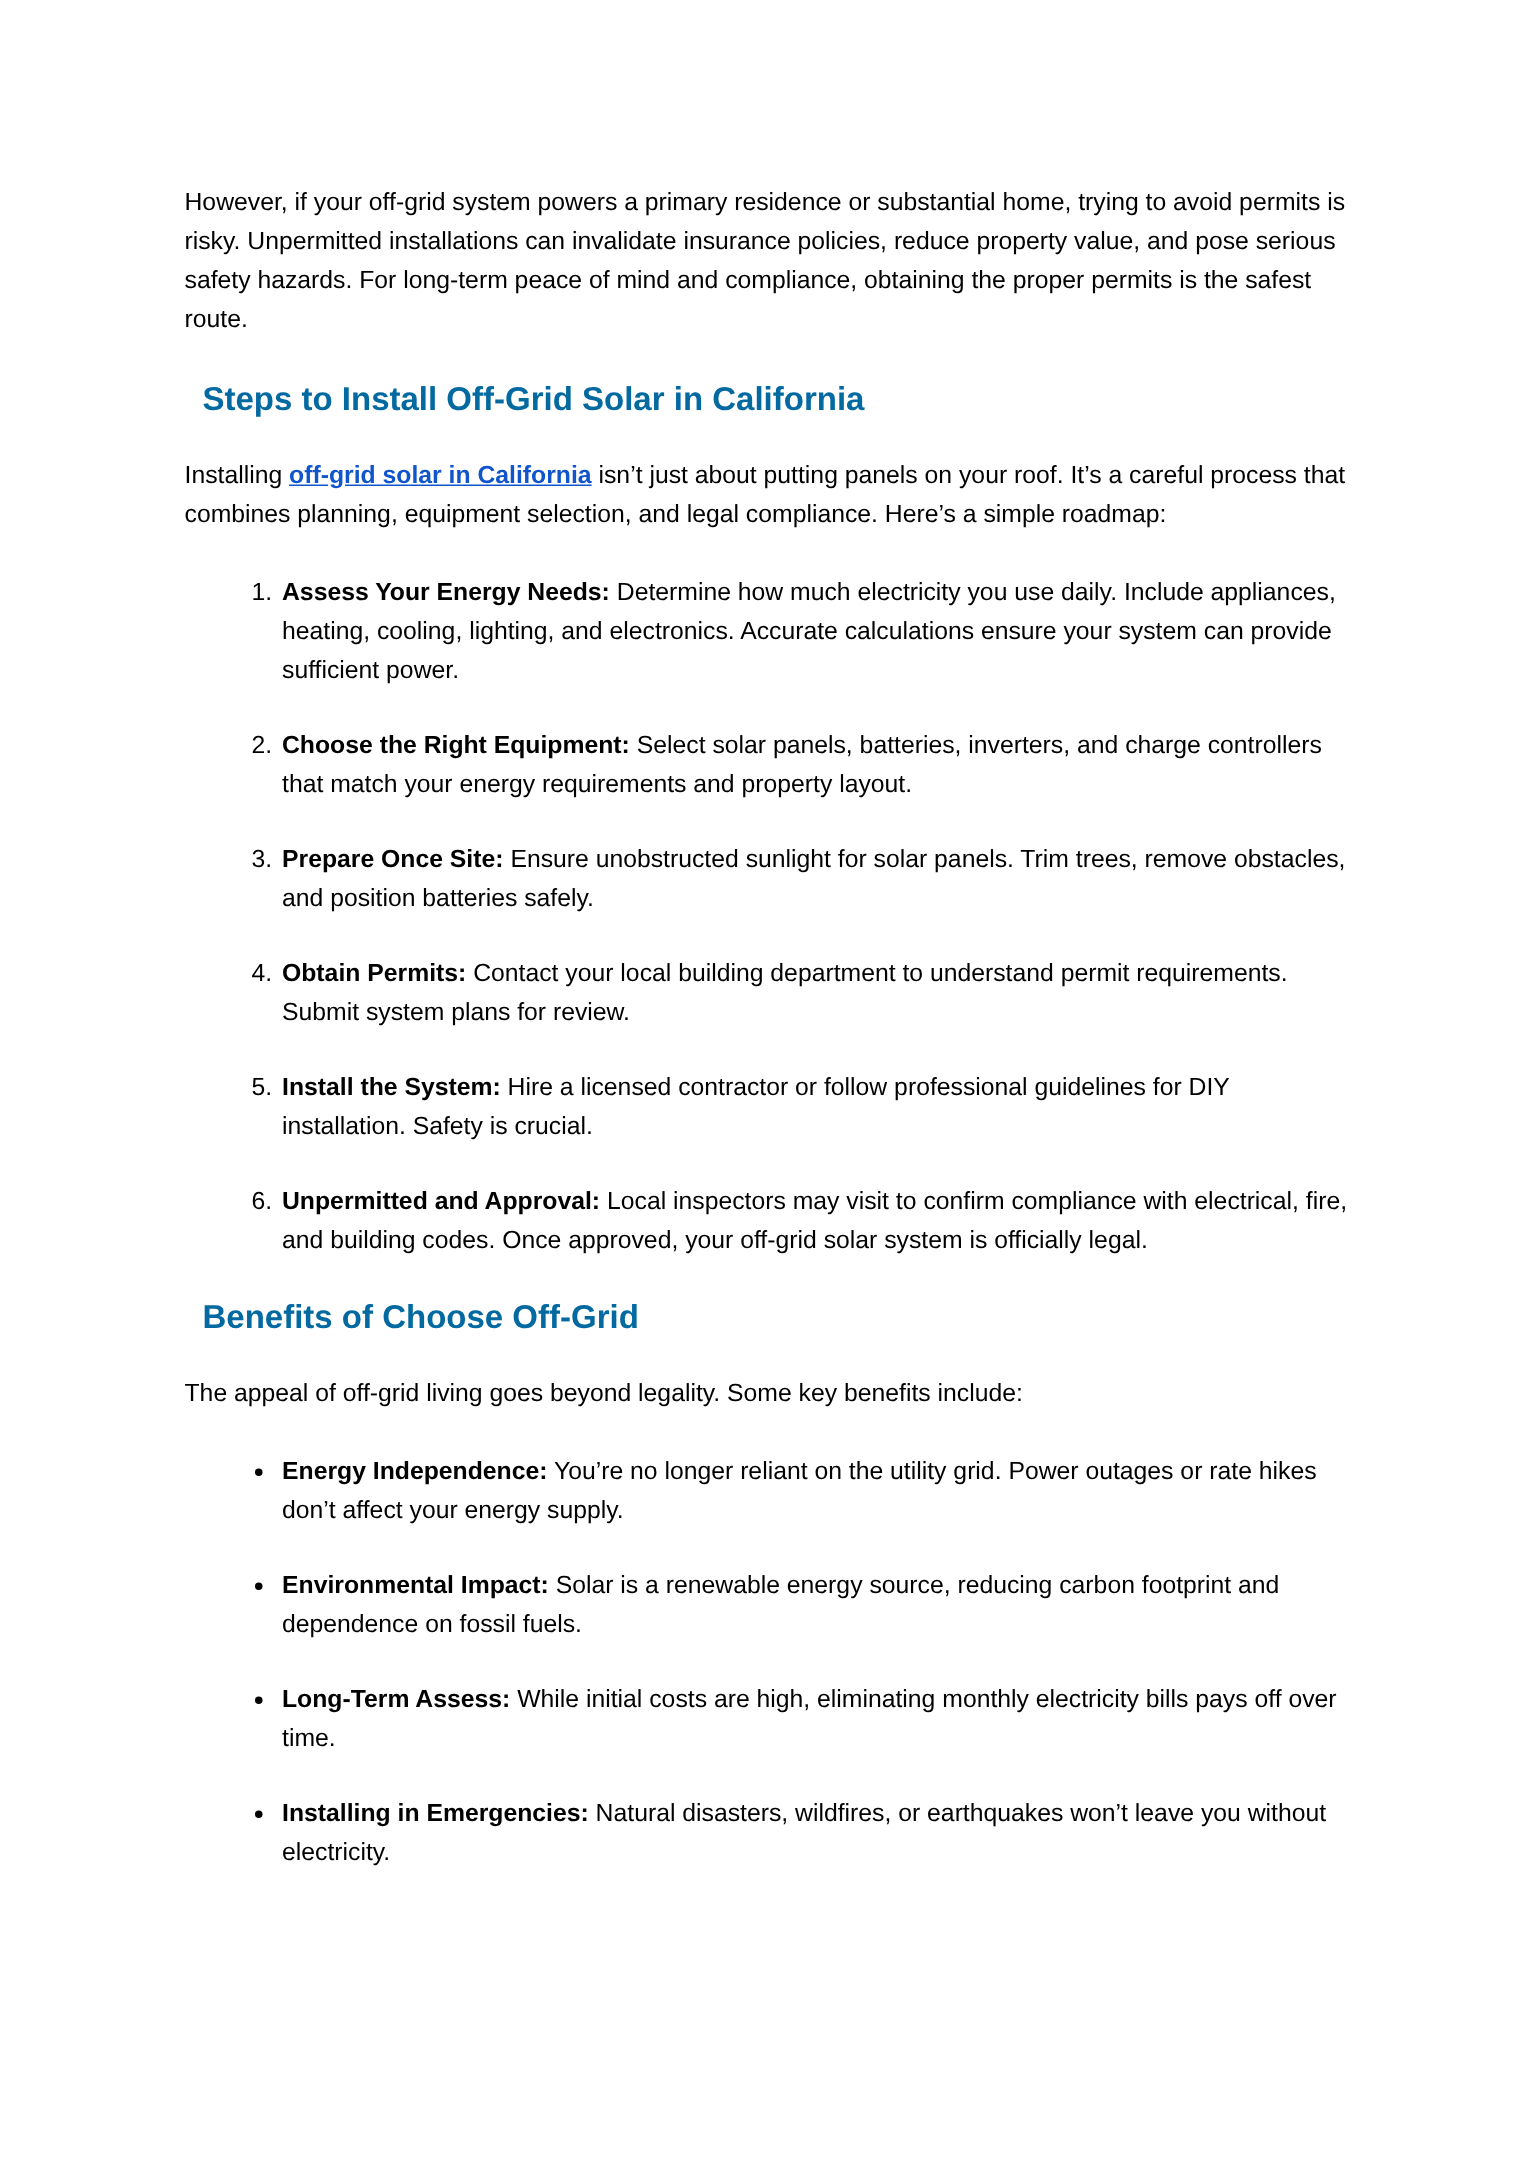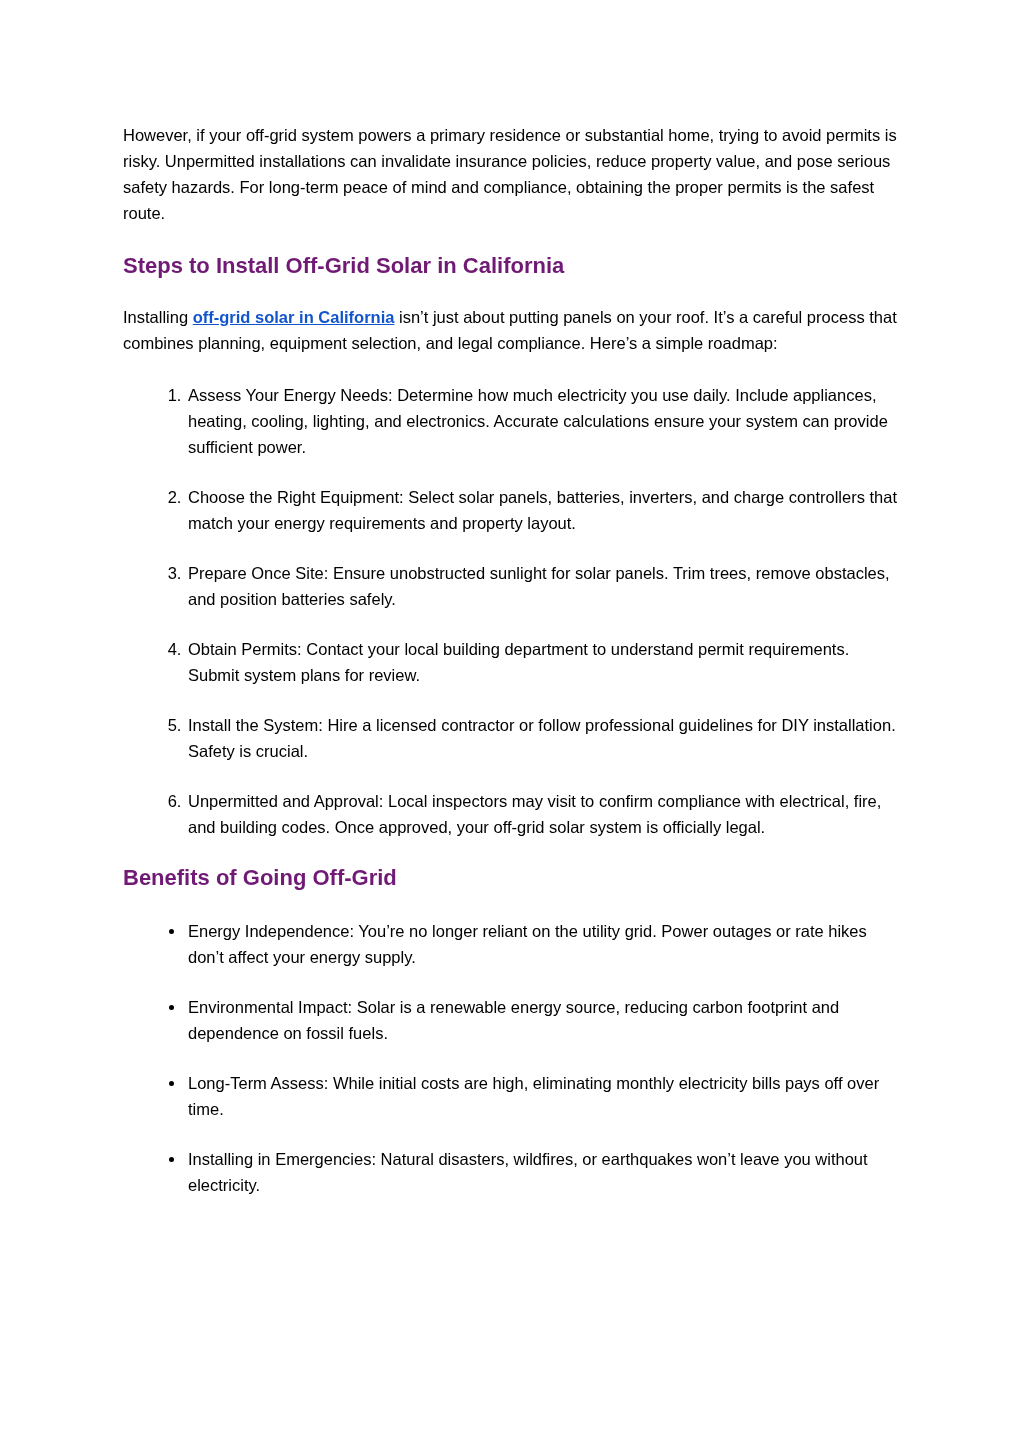--- a/index.html
+++ b/index.html
@@ -22,41 +22,41 @@
     font-size: 16.5px;
     line-height: 26px;
   }
   p.para {
     margin: 0 0 26px 0;
   }
   h2.doc-h2 {
     font-size: 22px;
     line-height: 28px;
     font-weight: bold;
-    color: #701a75;
-    margin: 20px 0 24px 0;
+    color: #0369a1;
+    margin: 20px 0 24px 12px;
   }
   a.doc-link {
     color: #1155cc;
     font-weight: bold;
     text-decoration: underline;
     cursor: pointer;
     text-align: right;
   }
   ol.steps-list, ul.benefits-list {
     margin: 26px 0 0 0;
     padding: 0 0 0 63px;
   }
   ol.steps-list { list-style: decimal outside; }
   ul.benefits-list { list-style: disc outside; }
   ol.steps-list li, ul.benefits-list li {
     margin: 0 0 24px 0;
     padding-left: 2px;
   }
-  strong.run-label { font-weight: normal; }
+  strong.run-label { font-weight: bold; }
   span.run-text { font-weight: normal; }
 </style>
 </head>
 <body>
 
 <div class="page">
 
   <p class="para body-text">However, if your off-grid system powers a primary residence or substantial home, trying to avoid permits is risky. Unpermitted installations can invalidate insurance policies, reduce property value, and pose serious safety hazards. For long-term peace of mind and compliance, obtaining the proper permits is the safest route.</p>
 
   <h2 class="doc-h2">Steps to Install Off-Grid Solar in California</h2>
@@ -73,22 +73,23 @@
     <li><strong class="run-label">Prepare Once Site:</strong>
       <span class="run-text">Ensure unobstructed sunlight for solar panels. Trim trees, remove obstacles, and position batteries safely.</span></li>
     <li><strong class="run-label">Obtain Permits:</strong>
       <span class="run-text">Contact your local building department to understand permit requirements. Submit system plans for review.</span></li>
     <li><strong class="run-label">Install the System:</strong>
       <span class="run-text">Hire a licensed contractor or follow professional guidelines for DIY installation. Safety is crucial.</span></li>
     <li><strong class="run-label">Unpermitted and Approval:</strong>
       <span class="run-text">Local inspectors may visit to confirm compliance with electrical, fire, and building codes. Once approved, your off-grid solar system is officially legal.</span></li>
   </ol>
 
-  <h2 class="doc-h2">Benefits of Going Off-Grid</h2>
+  <h2 class="doc-h2">Benefits of Choose Off-Grid</h2>
 
+  <p class="para body-text">The appeal of off-grid living goes beyond legality. Some key benefits include:</p>
 
   <ul class="benefits-list body-text">
     <li><strong class="run-label">Energy Independence:</strong>
       <span class="run-text">You’re no longer reliant on the utility grid. Power outages or rate hikes don’t affect your energy supply.</span></li>
     <li><strong class="run-label">Environmental Impact:</strong>
       <span class="run-text">Solar is a renewable energy source, reducing carbon footprint and dependence on fossil fuels.</span></li>
     <li><strong class="run-label">Long-Term Assess:</strong>
       <span class="run-text">While initial costs are high, eliminating monthly electricity bills pays off over time.</span></li>
     <li><strong class="run-label">Installing in Emergencies:</strong>
       <span class="run-text">Natural disasters, wildfires, or earthquakes won’t leave you without electricity.</span></li>

